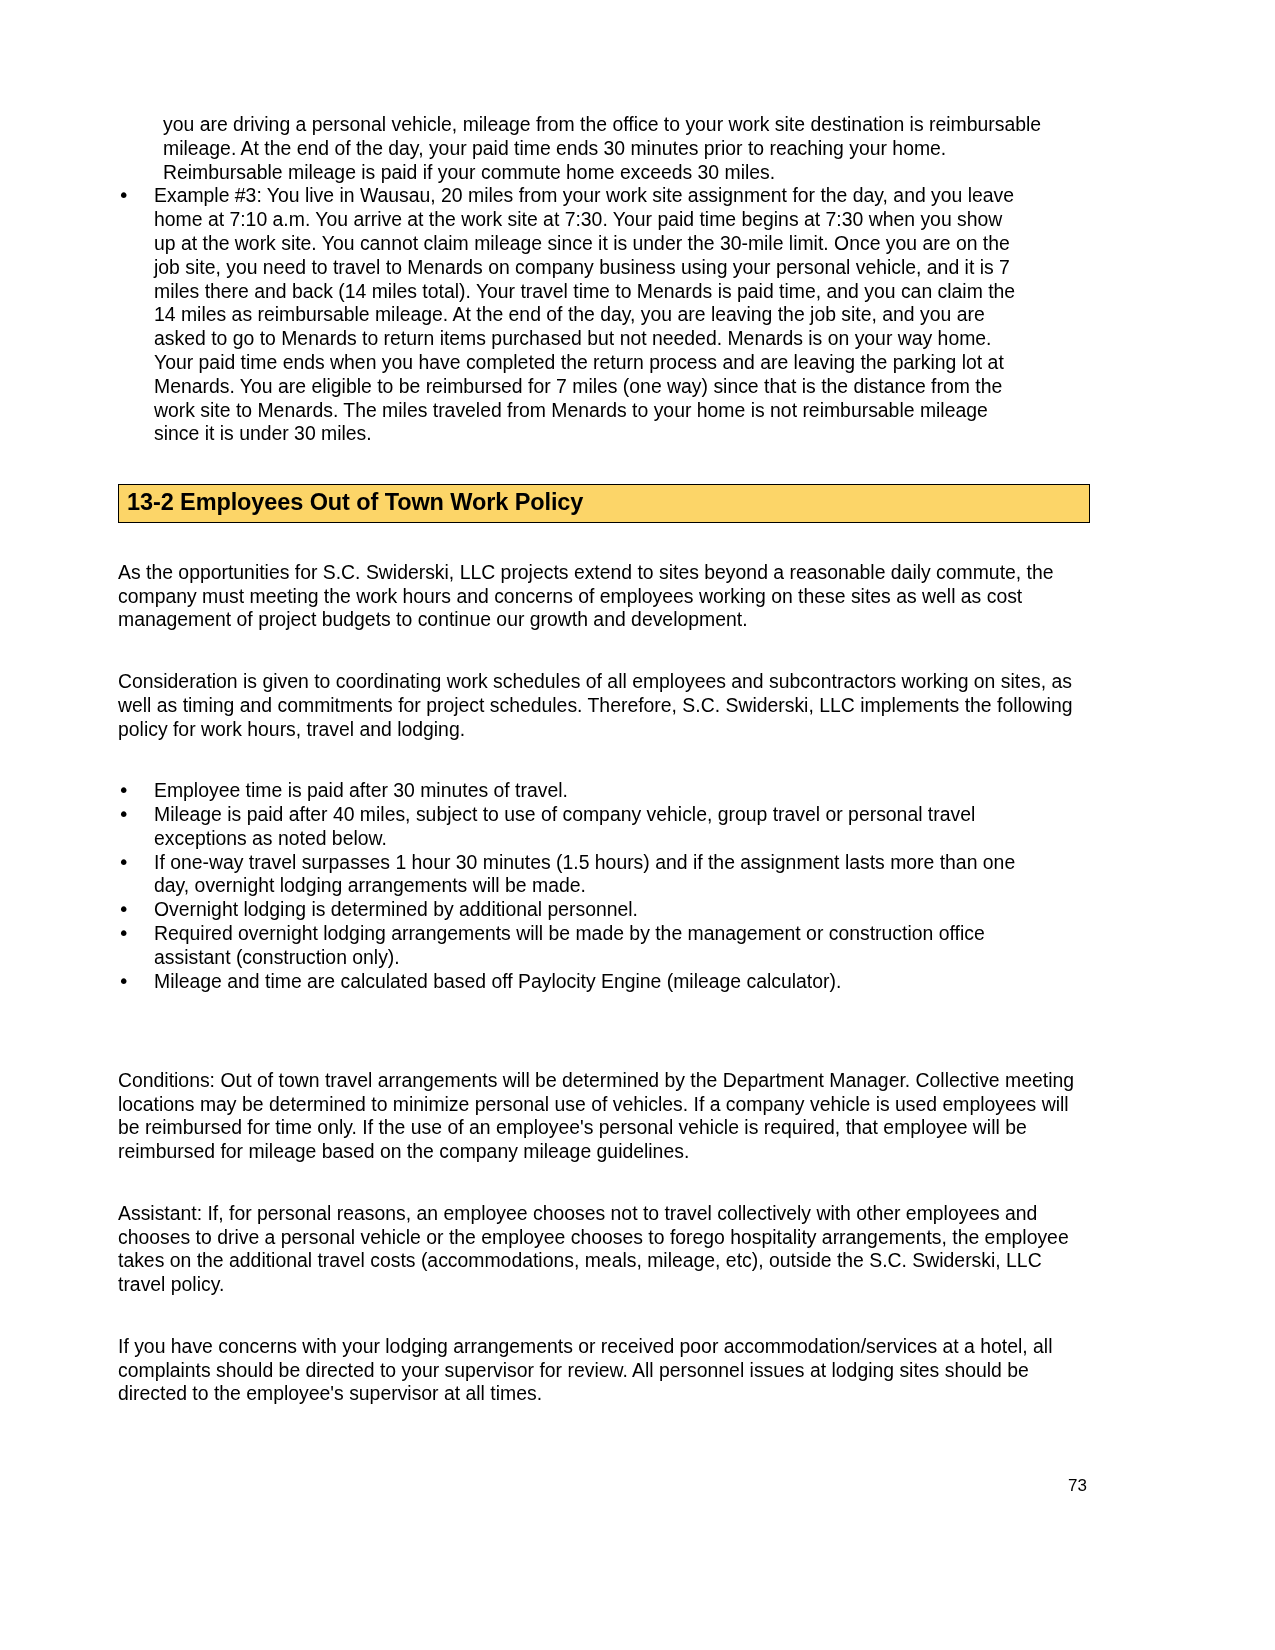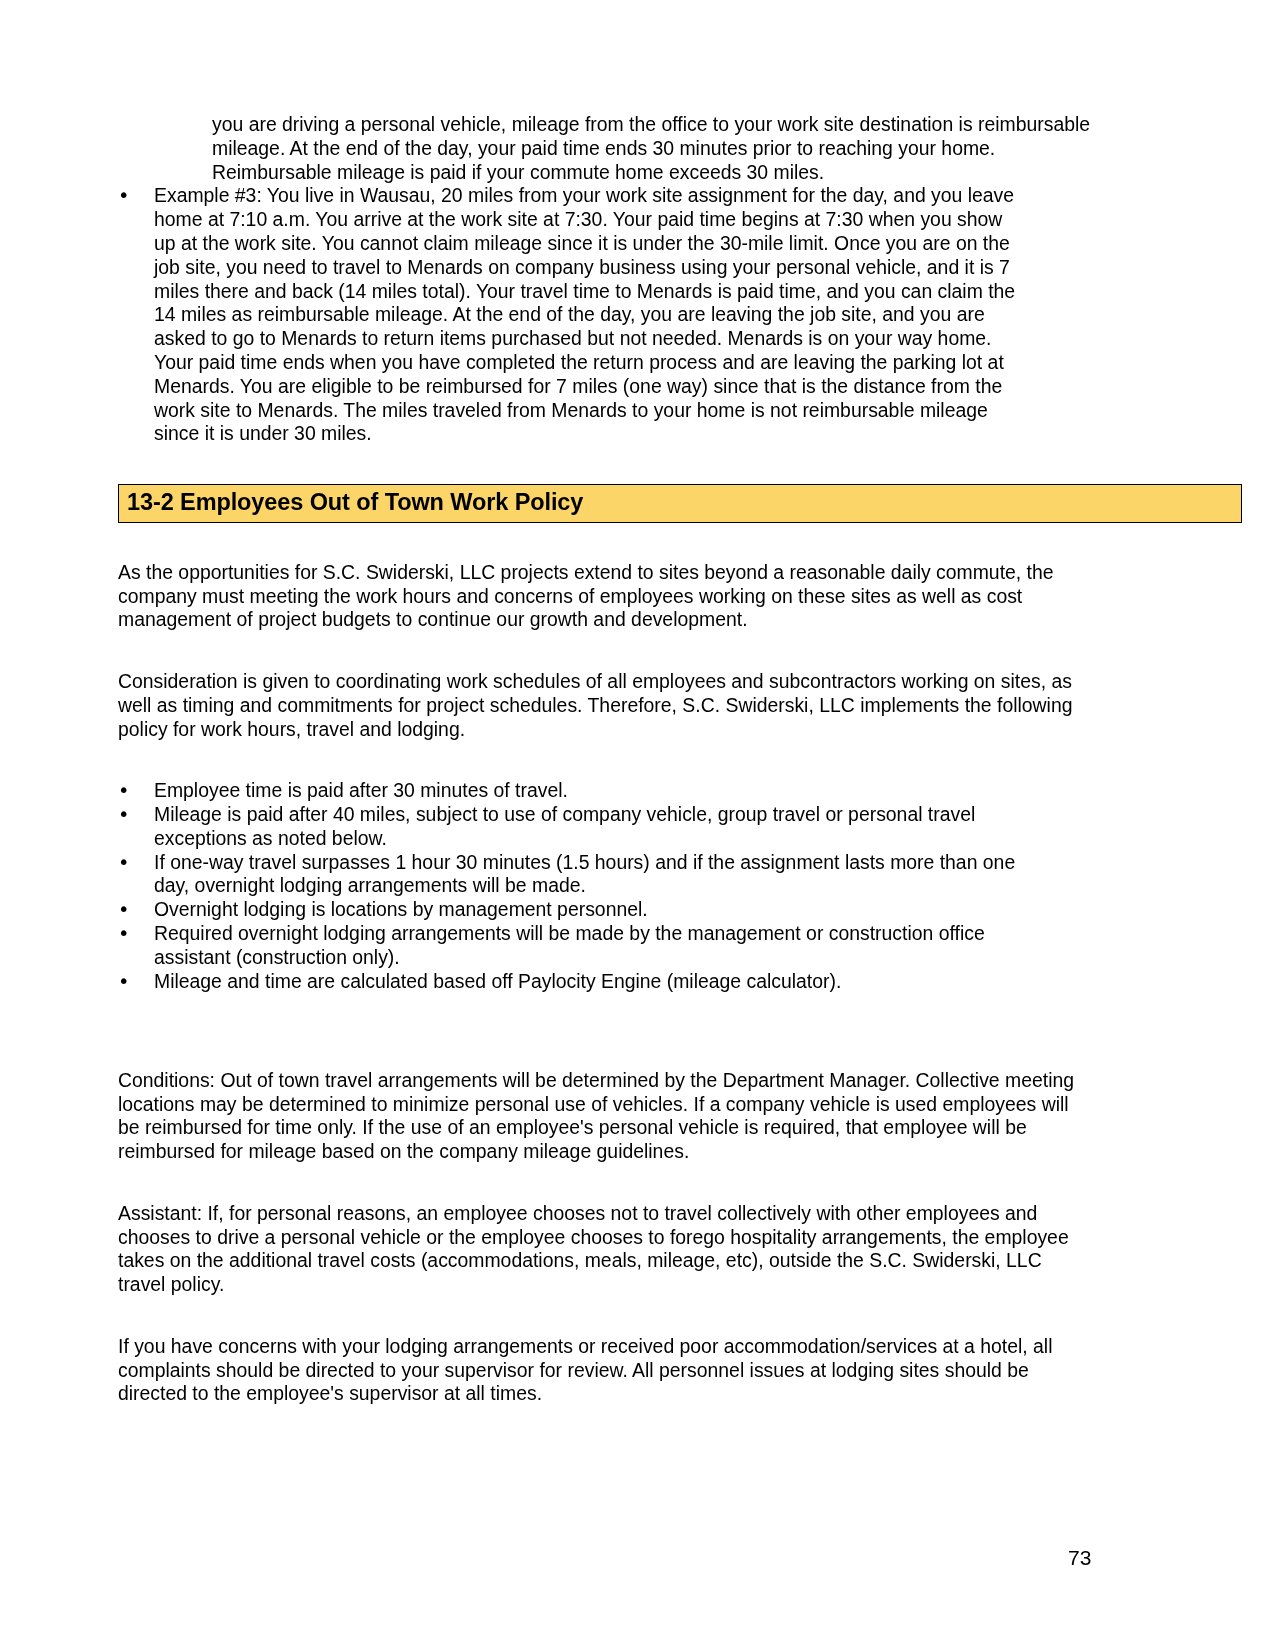--- a/index.html
+++ b/index.html
@@ -29,21 +29,21 @@
   
   p, li, .para {
     font-size: 19.4px;
     line-height: 23.8px;
     margin: 0;
   }
   .para {
     margin-bottom: 0;
   }
   .indent-block {
-    margin-left: 94px;
+    margin-left: 45px;
     width: 899px;
   }
   .spacer-line {
     height: 23.8px;
   }
   .spacer-sm {
     height: 14px;
   }
 
   
@@ -84,41 +84,41 @@
   .policy-list {
     margin-left: 74px;
     width: 898px;
   }
   .policy-list .bullet-dot { width: 36px; }
   .policy-list > li { margin-bottom: 0; }
 
   
   .section-banner {
     box-sizing: border-box;
-    width: 1124px;
+    width: 972px;
     background: #FCD568;
     border: 1.5px solid #000000;
     padding: 4px 8px 6px 8px;
     margin: 0;
   }
   .section-banner .title {
     font-size: 23.5px;
     line-height: 27px;
     font-weight: bold;
     letter-spacing: -0.1px;
   }
 
   b, .b { font-weight: normal; }
 
   
   .page-number {
     position: absolute;
     left: 1068px;
-    top: 1546px;
-    font-size: 21px;
+    top: 1474px;
+    font-size: 17px;
     line-height: 23.8px;
   }
 </style>
 </head>
 <body>
 
 <div class="page">
 
   <div class="content">
 
@@ -170,21 +170,21 @@
       </li>
       <li>
         <div class="bul-row">
           <span class="bullet-dot">•</span>
           <span class="bul-text">If one-way travel surpasses 1 hour 30 minutes (1.5 hours) and if the assignment lasts more than one day, overnight lodging arrangements will be made.</span>
         </div>
       </li>
       <li>
         <div class="bul-row">
           <span class="bullet-dot">•</span>
-          <span class="bul-text">Overnight lodging is locations by management personnel.</span>
+          <span class="bul-text">Overnight lodging is determined by additional personnel.</span>
         </div>
       </li>
       <li>
         <div class="bul-row">
           <span class="bullet-dot">•</span>
           <span class="bul-text">Required overnight lodging arrangements will be made by the management or construction office assistant (construction only).</span>
         </div>
       </li>
       <li>
         <div class="bul-row">

